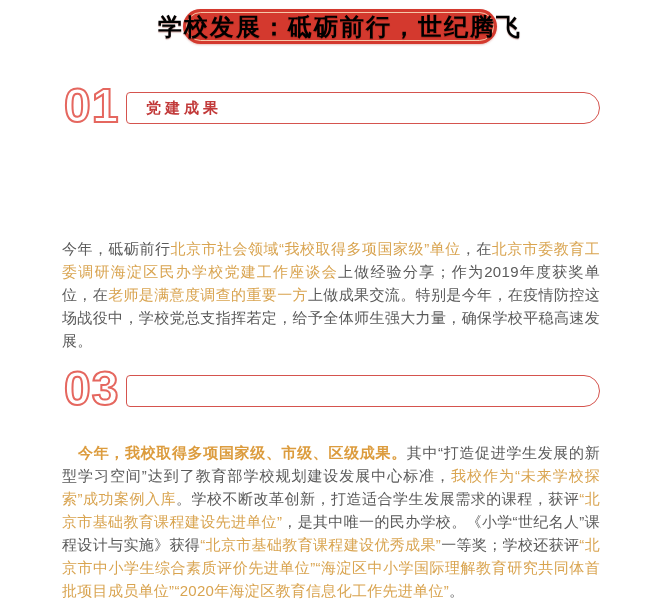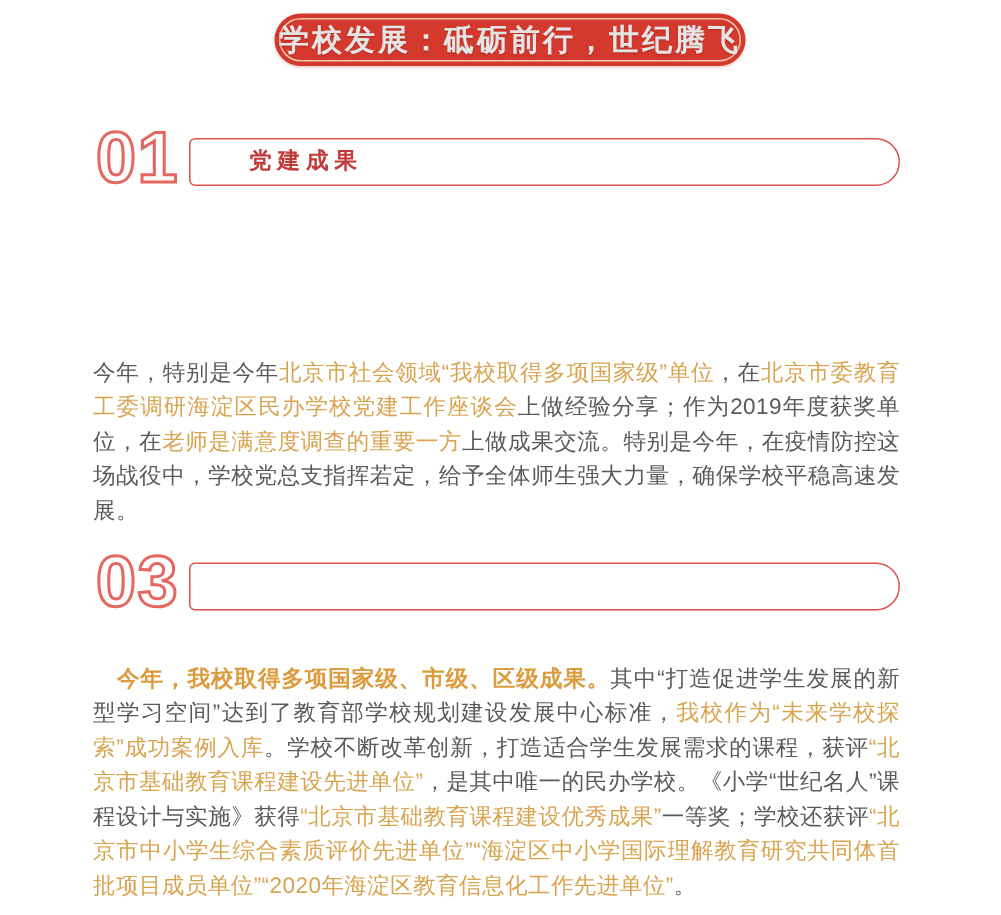--- a/index.html
+++ b/index.html
@@ -13,40 +13,40 @@
     background:#d4392e;border-radius:18px;
     display:flex;align-items:center;justify-content:center;
     box-shadow:0 1px 2px rgba(160,30,20,.25);
   }
   .banner-inner{
     position:absolute;left:3px;top:3px;right:3px;bottom:3px;
     border:1px solid rgba(250,225,190,.85);border-radius:15px;
   }
   .banner-title{
     position:relative;z-index:1;
-    color:#e5e5e5;font-size:20px;font-weight:bold;letter-spacing:2px;
+    color:#000000;font-size:24px;font-weight:bold;letter-spacing:2px;
     text-shadow:0 1px 1px rgba(120,20,10,.4);white-space:nowrap;
   }
   
   .sec-header{position:absolute;left:62px;width:538px;height:52px;}
   .sec1{top:84px;}
   .sec2{top:367px;}
   .sec-num{
     position:absolute;left:2px;top:0;z-index:2;
     font-size:48px;line-height:44px;font-weight:800;letter-spacing:1px;
     color:#ffffff;-webkit-text-stroke:2px #e5675f;
     font-family:Liberation Sans, sans-serif;
   }
   .sec-box{
     position:absolute;left:64px;right:0;top:8px;height:30px;z-index:1;
     border:1px solid #d5544e;border-radius:4px 16px 16px 4px;background:#ffffff;
   }
   .sec-label{
     position:absolute;left:84px;top:8px;height:48px;line-height:31px;z-index:3;
-    color:#c23a3a;font-size:15px;font-weight:bold;letter-spacing:4px;white-space:nowrap;margin-left:20px;
+    color:#c23a3a;font-size:15px;font-weight:bold;letter-spacing:4px;white-space:nowrap;
   }
   
   .para{
     position:absolute;left:62px;width:538px;margin:0;
     font-size:15px;line-height:23px;letter-spacing:.3px;
     text-align:justify;text-justify:inter-ideograph;
     color:#5a5a5a;
   }
   .p1{top:160px;}
   .p2{top:237px;}
@@ -64,21 +64,21 @@
     <div class="banner-inner"></div>
     <span class="banner-title">学校发展：砥砺前行，世纪腾飞</span>
   </div>
 
   <div class="sec-header sec1">
     <div class="sec-box"></div>
     <span class="sec-num">01</span>
     <span class="sec-label">党建成果</span>
   </div>
 
-  <p class="para p2"><span class="seg-normal">今年，特别是今年</span><span class="seg-hl">北京市社会领域“我校取得多项国家级”单位</span><span class="seg-normal">，在</span><span class="seg-hl">北京市委教育工委调研海淀区民办学校党建工作座谈会</span><span class="seg-normal">上做经验分享；作为2019年度获奖单位，在</span><span class="seg-hl">老师是满意度调查的重要一方</span><span class="seg-normal">上做成果交流。特别是今年，在疫情防控这场战役中，学校党总支指挥若定，给予全体师生强大力量，确保学校平稳高速发展。</span></p>
+  <p class="para p2"><span class="seg-normal">今年，砥砺前行</span><span class="seg-hl">北京市社会领域“我校取得多项国家级”单位</span><span class="seg-normal">，在</span><span class="seg-hl">北京市委教育工委调研海淀区民办学校党建工作座谈会</span><span class="seg-normal">上做经验分享；作为2019年度获奖单位，在</span><span class="seg-hl">老师是满意度调查的重要一方</span><span class="seg-normal">上做成果交流。特别是今年，在疫情防控这场战役中，学校党总支指挥若定，给予全体师生强大力量，确保学校平稳高速发展。</span></p>
 
   <div class="sec-header sec2">
     <div class="sec-box"></div>
     <span class="sec-num">03</span>
   </div>
 
   <p class="para p3"><span class="seg-hlb">今年，我校取得多项国家级、市级、区级成果。</span><span class="seg-normal">其中“打造促进学生发展的新型学习空间”达到了教育部学校规划建设发展中心标准，</span><span class="seg-hl">我校作为“未来学校探索”成功案例入库</span><span class="seg-normal">。学校不断改革创新，打造适合学生发展需求的课程，获评</span><span class="seg-hl">“北京市基础教育课程建设先进单位”</span><span class="seg-normal">，是其中唯一的民办学校。《小学“世纪名人”课程设计与实施》获得</span><span class="seg-hl">“北京市基础教育课程建设优秀成果”</span><span class="seg-normal">一等奖；学校还获评</span><span class="seg-hl">“北京市中小学生综合素质评价先进单位”“海淀区中小学国际理解教育研究共同体首批项目成员单位”“2020年海淀区教育信息化工作先进单位”</span><span class="seg-normal">。</span></p>
 
 </div>
 

